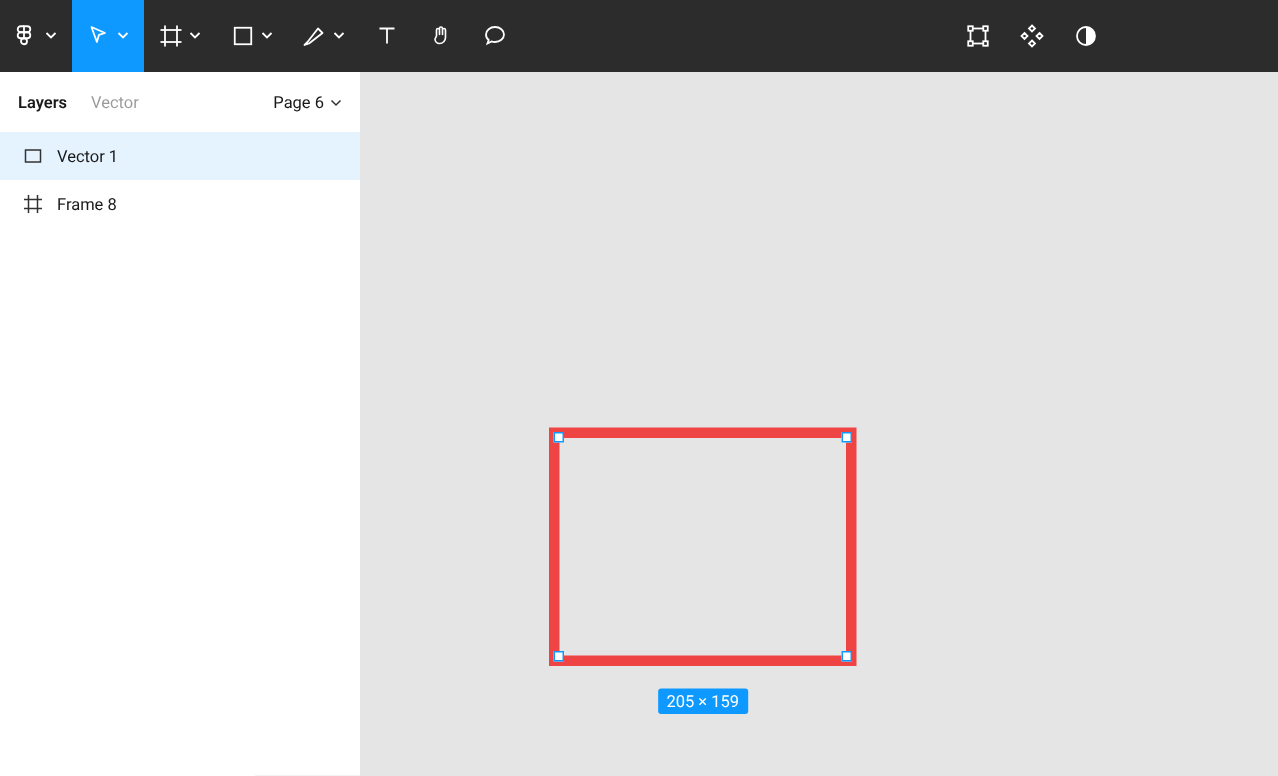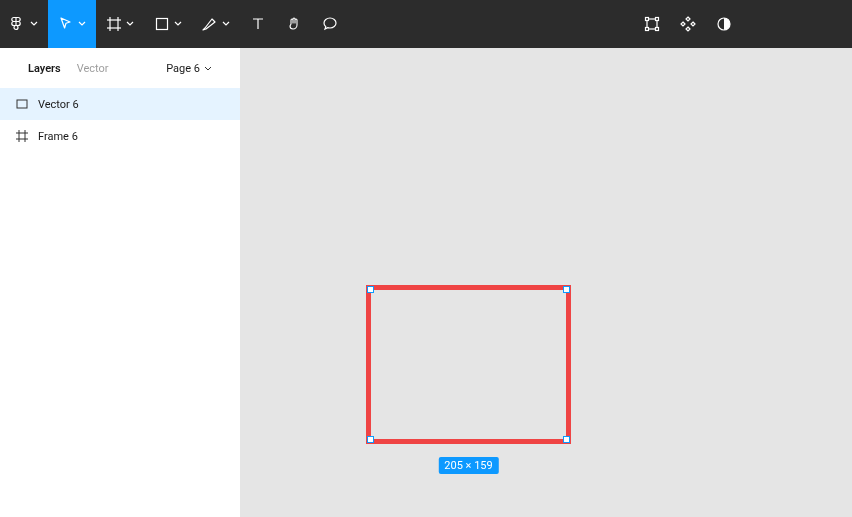--- a/index.html
+++ b/index.html
@@ -21,42 +21,42 @@
   .tbtn .chev { margin-left: 4px; }
   .chev svg { display:block; }
   .ico svg { display:block; }
 
   
   .left-panel {
     position: absolute; top: 48px; left: 0; bottom: 0; width: 240px;
     background: #fff;
   }
   .panel-header {
-    display: flex; align-items: center; height: 40px; padding: 0 28px; font-size: 11px;
+    display: flex; align-items: center; height: 40px; padding: 0 12px; font-size: 11px;
     color: #1a1a1a;
   }
   .panel-tabs { display: flex; gap: 16px; }
   .panel-tab { cursor: pointer; color: #00000066; }
   .panel-tab.active { color: #1a1a1a; font-weight: 600; }
   .page-sel { margin-left: auto; display:flex; align-items:center; gap:4px; cursor:pointer; color:#1a1a1a; }
 
   .layer-list { font-size: 11px; color: #1a1a1a; }
   .layer-item {
     height: 32px; display:flex; align-items:center; gap: 10px; padding: 0 16px; cursor:pointer;
   }
   .layer-item.selected { background: #e5f3ff; }
   .layer-ico svg { display:block; }
 
   
   .canvas {
     position:absolute; top:48px; left:240px; right:0; bottom:0; background:#e5e5e5;
   }
   .selection-rect {
     position:absolute;
-    border: 5px solid #ef4444;
+    border: 7px solid #ef4444;
   }
   .handle {
     position:absolute; width:7px; height:7px; background:#fff; border:1px solid #0d99ff;
   }
   .handle.tl { left:-4px; top:-4px; }
   .handle.tr { right:-4px; top:-4px; }
   .handle.bl { left:-4px; bottom:-4px; }
   .handle.br { right:-4px; bottom:-4px; }
   .dim-badge {
     position:absolute; background:#0d99ff; color:#fff; font-size:11px; padding:2px 6px; border-radius:2px;
@@ -213,32 +213,32 @@
     </div>
   </div>
 
   <div class="layer-list">
     <div class="layer-item selected">
       <span class="layer-ico">
         <svg width="12" height="12" viewBox="0 0 12 12">
             <rect x="1" y="2" width="10" height="8" stroke="#333" stroke-width="1" fill="none"></rect>
           </svg>
       </span>
-      <span>Vector 6</span>
+      <span>Vector 1</span>
     </div>
     <div class="layer-item">
       <span class="layer-ico">
         <svg width="12" height="12" viewBox="0 0 12 12" stroke="#333" stroke-width="1">
           <line x1="3" y1="0" x2="3" y2="12"></line>
             <line x1="9" y1="0" x2="9" y2="12"></line>
           <line x1="0" y1="3" x2="12" y2="3"></line>
             <line x1="0" y1="9" x2="12" y2="9"></line>
         </svg>
       </span>
-      <span>Frame 6</span>
+      <span>Frame 8</span>
     </div>
   </div>
 </div>
 
 <div class="canvas">
   <div class="selection-rect" id="sel" style="left: 126px; top: 237px; width: 205px; height: 159px;">
     <div class="handle tl"></div>
     <div class="handle tr"></div>
     <div class="handle bl"></div>
     <div class="handle br"></div>

